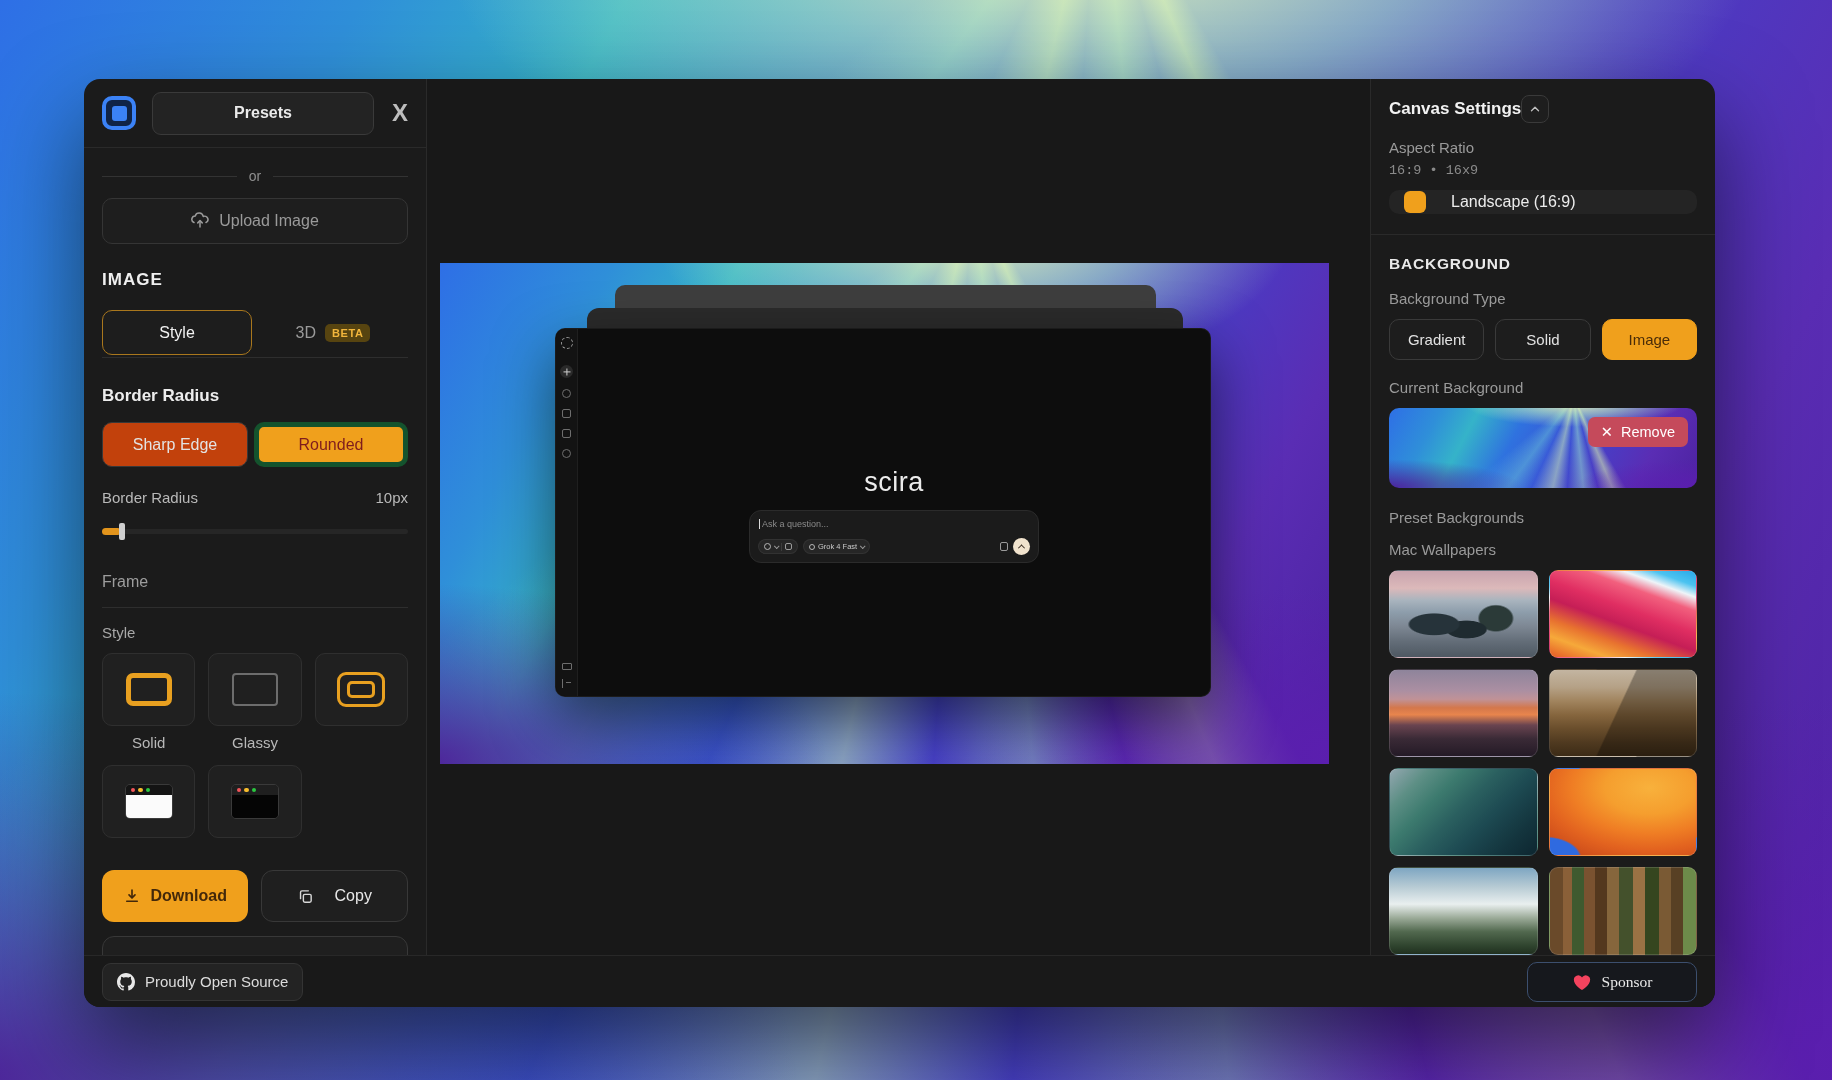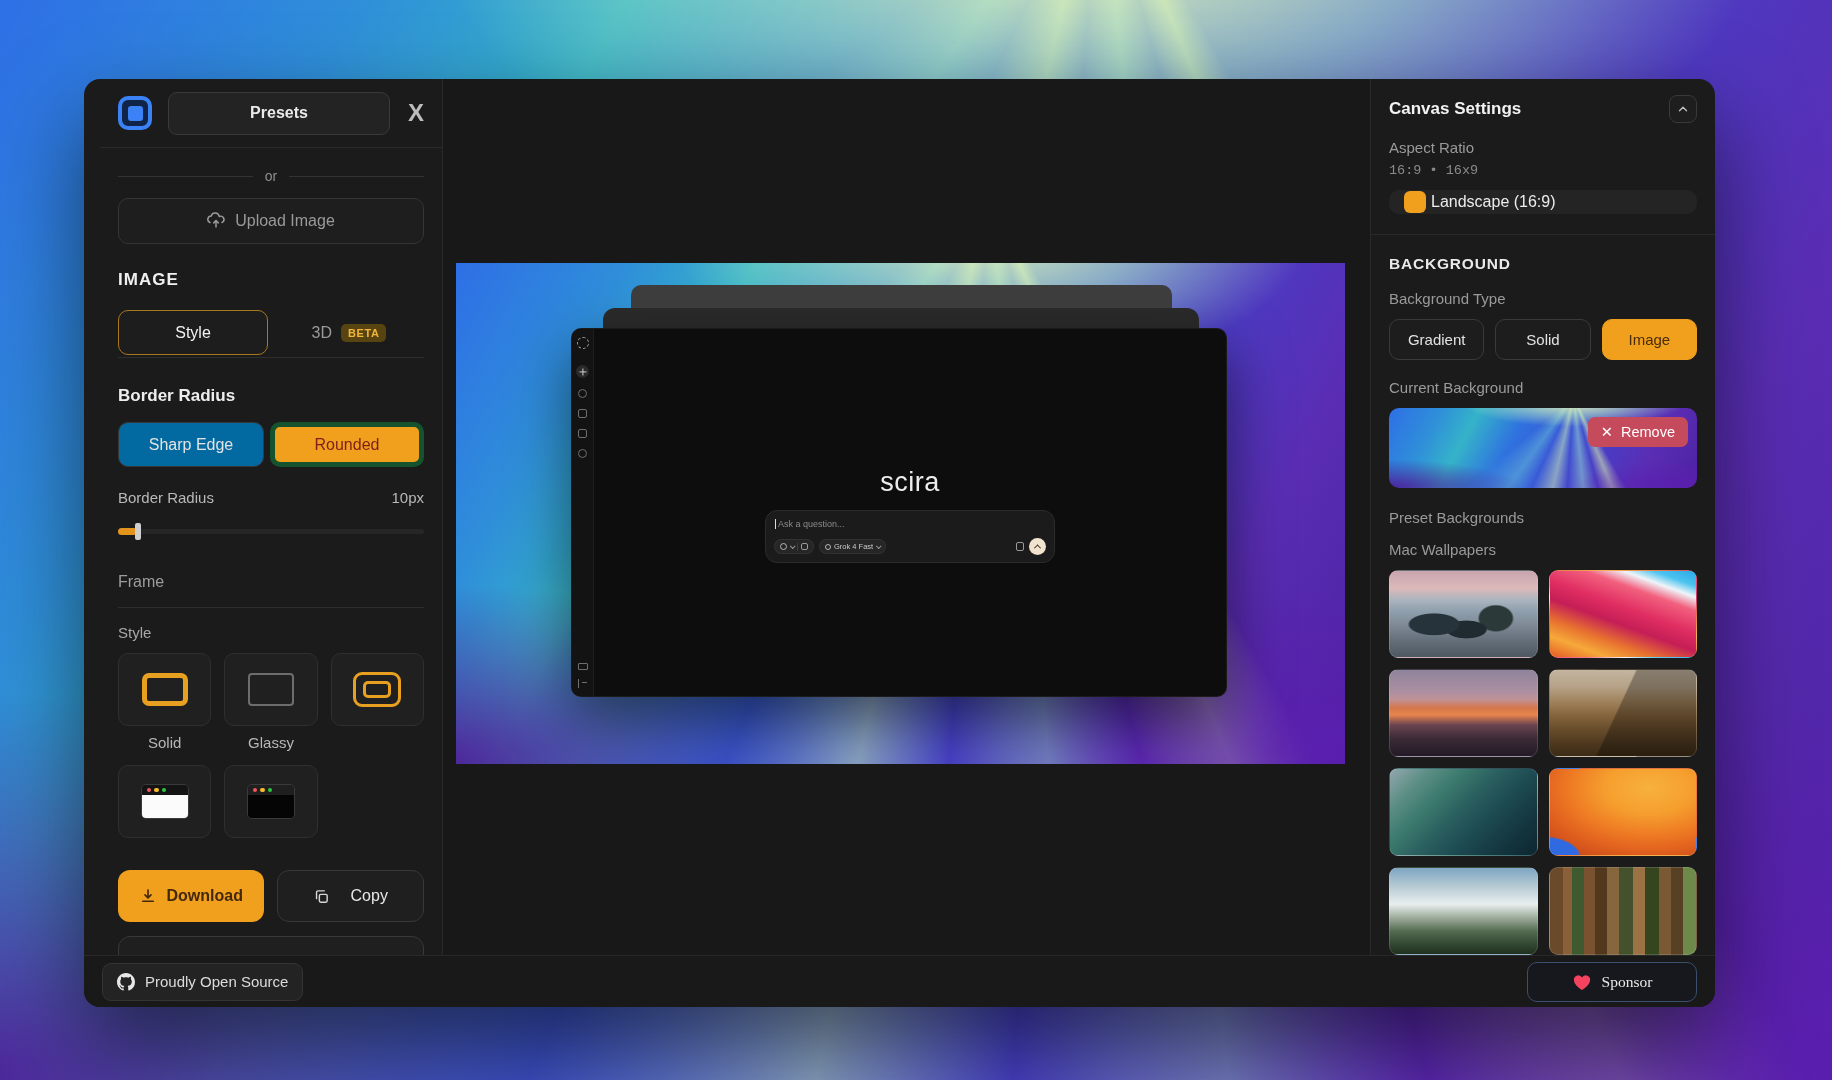--- a/index.html
+++ b/index.html
@@ -23,41 +23,41 @@
 
   
   #app-window {
     position:absolute; left:84px; top:79px; width:1631px; height:928px;
     background:#1b1b1b; border-radius:16px; box-shadow:0 40px 90px rgba(0,0,0,.55);
     display:flex; flex-direction:column; overflow:hidden;
   }
   #app-main { flex:1; display:flex; min-height:0; }
 
   
-  .panel-left { width:343px; border-right:1px solid #2a2a2a; display:flex; flex-direction:column; overflow:hidden;margin-left:16px; }
+  .panel-left { width:343px; border-right:1px solid #2a2a2a; display:flex; flex-direction:column; overflow:hidden; }
   .lp-header { height:69px; display:flex; align-items:center; padding:0 18px; border-bottom:1px solid #2a2a2a; flex:0 0 auto; }
   .app-logo { width:34px; height:34px; border:4px solid #3b82f6; border-radius:10px; background:#102447; display:flex; align-items:center; justify-content:center; flex:0 0 auto; }
   .app-logo .inner { width:15px; height:15px; background:#3b82f6; border-radius:3px; }
   .presets-btn { flex:1; margin-left:16px; height:43px; background:#232323; border:1px solid #3a3a3a; border-radius:9px; color:#eaeaea; font-size:16px; font-weight:700; font-family:inherit; cursor:pointer; }
   .x-logo { margin-left:18px; color:#bdbdbd; font-size:24px; font-weight:700; }
 
   .lp-body { flex:1; padding:16px 18px 14px; overflow:hidden; }
   .or-divider { display:flex; align-items:center; gap:12px; color:#8e8e8e; font-size:14px; margin:4px 0 14px; }
   .or-divider::before, .or-divider::after { content:""; flex:1; height:1px; background:#333; }
   .upload-btn { width:100%; height:46px; background:#1e1e1e; border:1px solid #353535; border-radius:10px; color:#9a9a9a; font-size:16px; font-family:inherit; display:flex; align-items:center; justify-content:center; gap:10px; cursor:pointer; }
   .section-title { margin-top:26px; color:#f0f0f0; font-size:17px; font-weight:700; letter-spacing:1px; }
 
   .tabs { margin-top:20px; display:grid; grid-template-columns:1fr 1fr; gap:6px; border-bottom:1px solid #2e2e2e; padding-bottom:2px; }
   .tab { height:45px; display:flex; align-items:center; justify-content:center; gap:9px; background:transparent; border:none; color:#9a9a9a; font-size:16px; font-family:inherit; cursor:pointer; }
   .tab.active { background:#1d1d1d; border:1px solid #a9771d; border-radius:10px; color:#f2f2f2; }
   .beta-badge { background:#574410; color:#f2b63c; font-size:11px; font-weight:700; letter-spacing:.6px; padding:3px 7px; border-radius:5px; }
 
   .sub-title { margin-top:28px; color:#ededed; font-size:17px; font-weight:700; }
   .seg-row { margin-top:16px; display:flex; gap:6px; }
-  .seg { flex:1; height:45px; border-radius:10px; font-size:16px; font-family:inherit; cursor:pointer; background:#0369a1; border:1px solid #383838; color:#e3e3e3; }
+  .seg { flex:1; height:45px; border-radius:10px; font-size:16px; font-family:inherit; cursor:pointer; background:#c2410c; border:1px solid #383838; color:#e3e3e3; }
   .seg.active { background:#f0a01c; border:5px solid #14532d; color:#7f1d1d; font-weight:500; }
 
   .label-row { margin-top:22px; display:flex; justify-content:space-between; color:#b9b9b9; font-size:15px; }
   .slider { margin-top:16px; position:relative; height:19px; cursor:pointer; }
   .slider .track { position:absolute; left:0; right:0; top:7px; height:5px; background:rgba(255,255,255,.05); border-radius:3px; }
   .slider .fill { position:absolute; left:0; top:6px; width:19px; height:7px; background:#e2941c; border-radius:4px; }
   .slider .handle { position:absolute; left:17px; top:1px; width:6px; height:17px; background:#cfcfcf; border-radius:2px; }
 
   .frame-label { margin-top:32px; color:#9d9d9d; font-size:16px; }
   .lp-divider { margin-top:16px; border:none; border-top:1px solid #2e2e2e; }
@@ -118,26 +118,26 @@
   .mini-icon-sq { width:7px; height:7px; border:1px solid #9a9a9a; border-radius:2px; }
   .mini-model-dot { width:6px; height:6px; border:1px solid #b5b5b5; border-radius:50%; }
   .mini-model-text { color:#c9c9c9; font-size:7.5px; }
   .ask-spacer { flex:1; }
   .mini-attach { width:8px; height:9px; border:1px solid #9a9a9a; border-radius:2px; }
   .send-circle { width:17px; height:17px; border-radius:50%; background:#f1e3cd; display:flex; align-items:center; justify-content:center; }
   .send-arrow { width:5px; height:5px; border-left:1.4px solid #33261a; border-top:1.4px solid #33261a; transform:rotate(45deg) translate(1px,1px); }
 
   
   .panel-right { width:345px; border-left:1px solid #2a2a2a; padding:16px 18px 0; overflow:hidden; display:flex; flex-direction:column; }
-  .rp-header { display:flex; align-items:center; justify-content:space-between; }
+  .rp-header { display:flex; align-items:center; justify-content:flex-start; }
   .rp-title { color:#f2f2f2; font-size:17px; font-weight:700; }
   .collapse-btn { width:28px; height:28px; background:#1e1e1e; border:1px solid #3a3a3a; border-radius:8px; display:flex; align-items:center; justify-content:center; cursor:pointer; }
   .rp-label { color:#9a9a9a; font-size:15px; }
   .rp-sublabel { color:#8a8a8a; font-size:13.5px;font-family:Liberation Mono, monospace; }
-  .aspect-select { margin-top:12px; height:50px; background:#242424; border-radius:10px; display:flex; align-items:center; gap:5px; padding:0 15px; cursor:pointer; }
+  .aspect-select { margin-top:12px; height:50px; background:#242424; border-radius:10px; display:flex; align-items:center; gap:25px; padding:0 15px; cursor:pointer; }
   .swatch { width:22px; height:22px; background:#f0a01c; border-radius:6px; }
   .aspect-select-label { color:#ececec; font-size:16px; }
   .rp-divider { margin:20px -18px 0; border:none; border-top:1px solid #2a2a2a; }
   .rp-section-title { margin-top:20px; color:#eaeaea; font-size:15.5px; font-weight:700; letter-spacing:.8px; }
   .type-row { margin-top:12px; display:flex; gap:11px;justify-content:center; }
   .type-btn { flex:1; height:41px; border-radius:10px; background:#1d1d1d; border:1px solid #3a3a3a; color:#e2e2e2; font-size:15px; font-family:inherit; cursor:pointer; }
   .type-btn.active { background:#f0a01c; border-color:#f0a01c; color:#4a2c08; font-weight:500; }
   .bg-preview { margin-top:12px; height:166px; border-radius:10px; position:relative; overflow:hidden; }
   .remove-btn { position:absolute; top:9px; right:9px; height:30px; padding:0 13px; background:#c54a5b; border:none; border-radius:7px; color:#fff; font-size:14.5px; font-family:inherit; display:flex; align-items:center; gap:8px; cursor:pointer; }
   .wall-grid { margin-top:12px; display:grid; grid-template-columns:1fr 1fr; gap:11px; }

